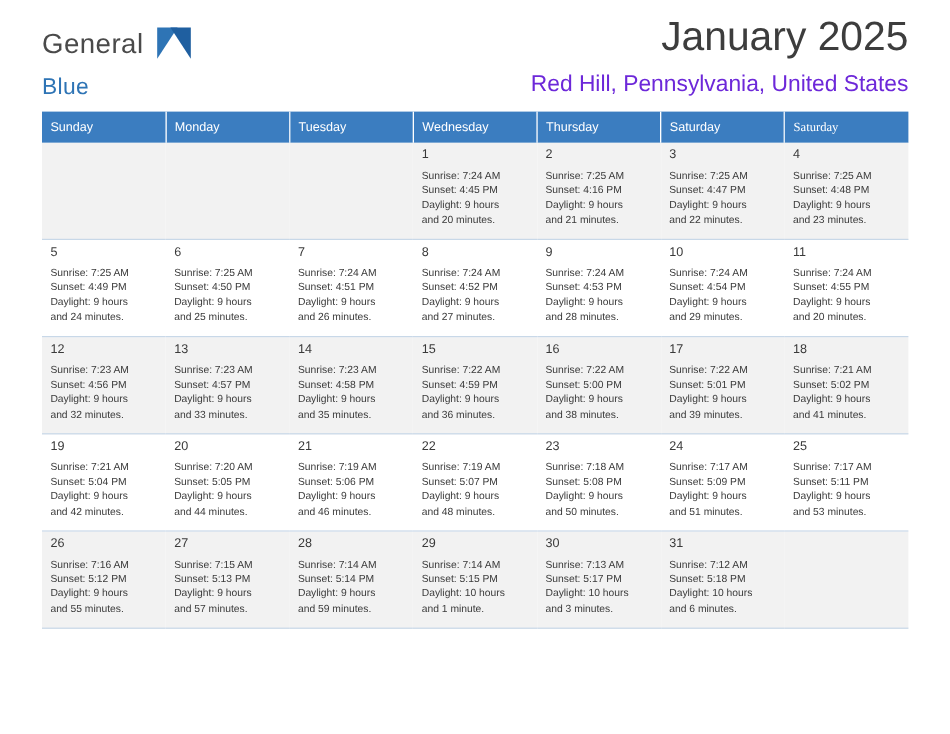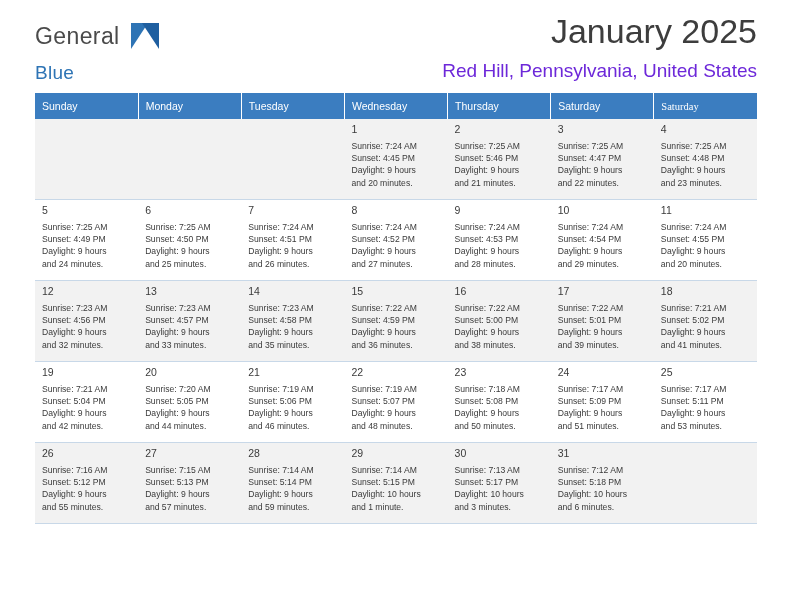--- a/index.html
+++ b/index.html
@@ -165,21 +165,21 @@
               <div>Sunrise: 7:24 AM</div>
               <div>Sunset: 4:45 PM</div>
               <div>Daylight: 9 hours</div>
               <div>and 20 minutes.</div>
             </div>
           </td>
           <td>
             <span class="daynum">2</span>
             <div class="cell-lines">
               <div>Sunrise: 7:25 AM</div>
-              <div>Sunset: 5:46 PM</div>
+              <div>Sunset: 4:16 PM</div>
               <div>Daylight: 9 hours</div>
               <div>and 21 minutes.</div>
             </div>
           </td>
           <td>
             <span class="daynum">3</span>
             <div class="cell-lines">
               <div>Sunrise: 7:25 AM</div>
               <div>Sunset: 4:47 PM</div>
               <div>Daylight: 9 hours</div>

